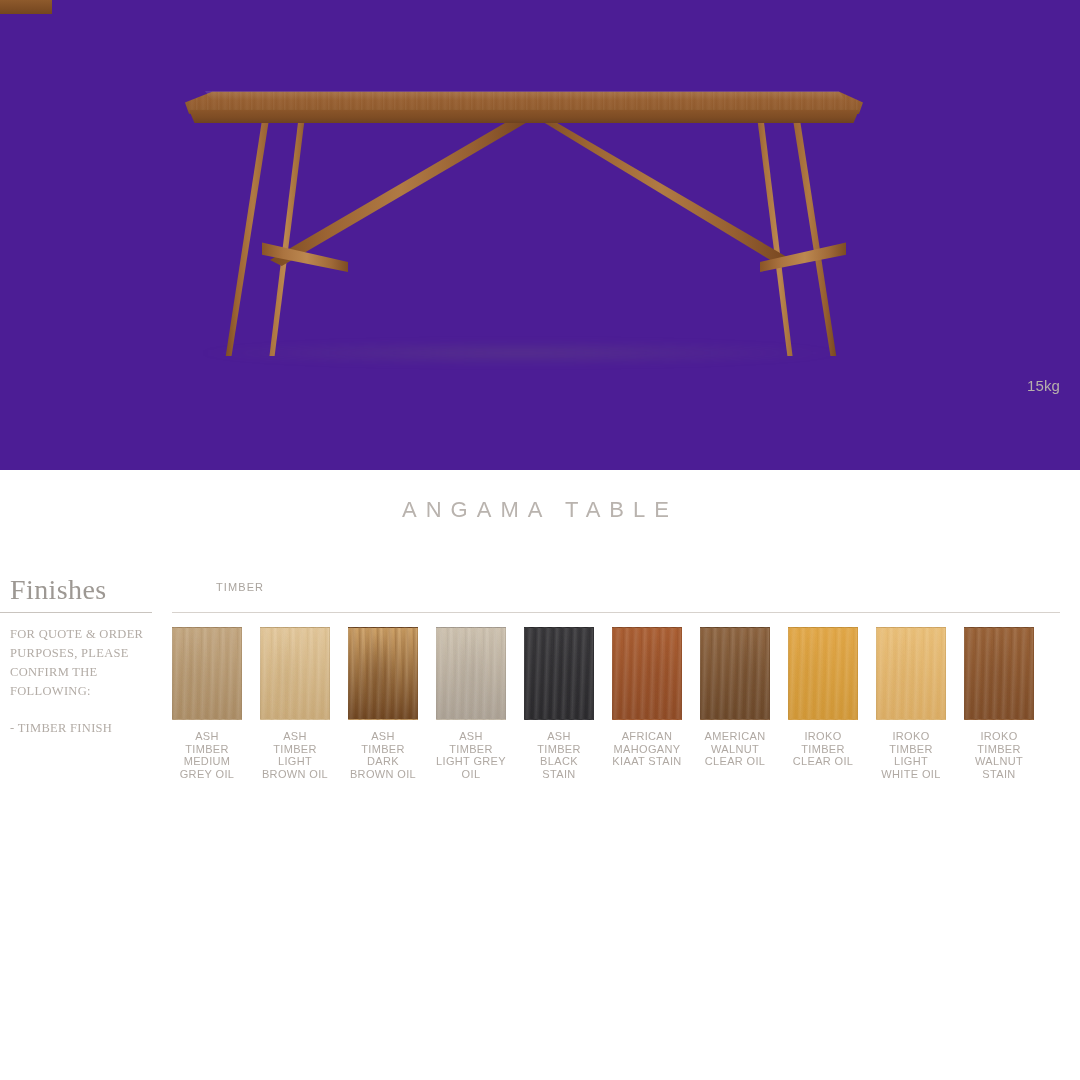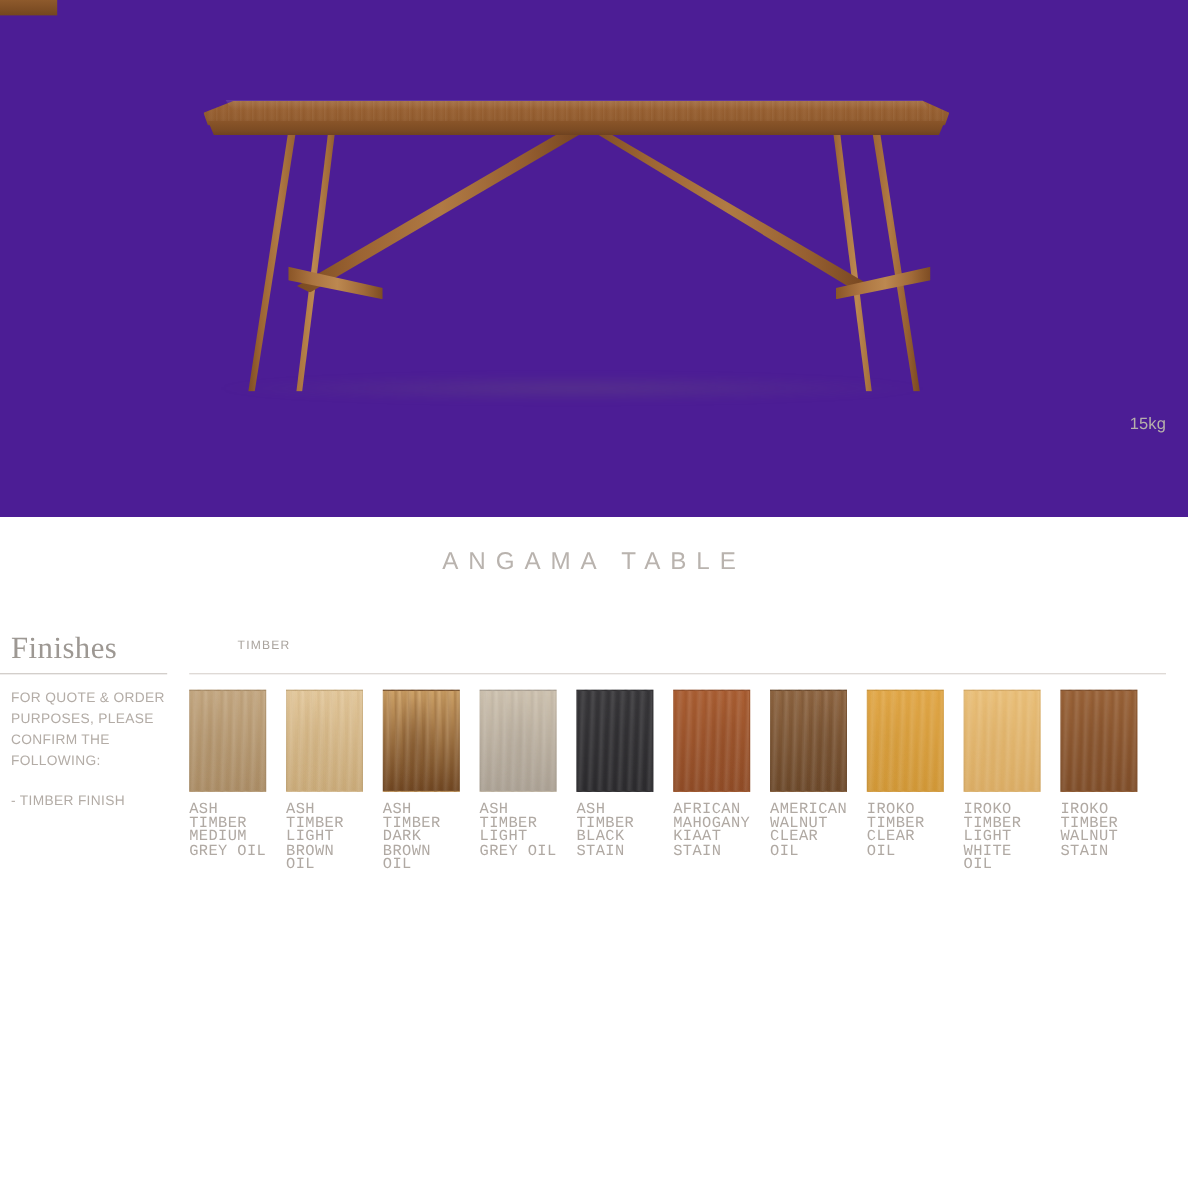--- a/index.html
+++ b/index.html
@@ -175,20 +175,21 @@
   }
   .finishes-note {
     position: absolute;
     left: 10px;
     top: 625px;
     width: 150px;
     font-size: 12.5px;
     line-height: 19px;
     color: #b3aca6;
     letter-spacing: 0.3px;
+    font-family: Liberation Serif, serif;
   }
   .finishes-note .bullet {
     display: block;
     margin-top: 18px;
   }
 
   .timber-head {
     position: absolute;
     left: 172px;
     top: 581px;
@@ -218,27 +219,26 @@
     width: 70px;
   }
   .swatch-chip {
     width: 70px;
     height: 93px;
     border: 1px solid rgba(0,0,0,0.05);
     box-sizing: border-box;
   }
   .swatch-label {
     margin-top: 10px;
-    text-align: left;
-    font-size: 14px;
+    text-align: center;
+    font-size: 11px;
     line-height: 12.5px;
     letter-spacing: 0.35px;
     color: #b0a9a3;
     text-transform: uppercase;
-    font-family: Liberation Mono, monospace;
   }
 </style>
 </head>
 <body>
 
 <div class="hero">
   <div class="hero-stage">
     <div class="floor-shadow"></div>
 
     <div class="wood leg-l-outer"></div>

